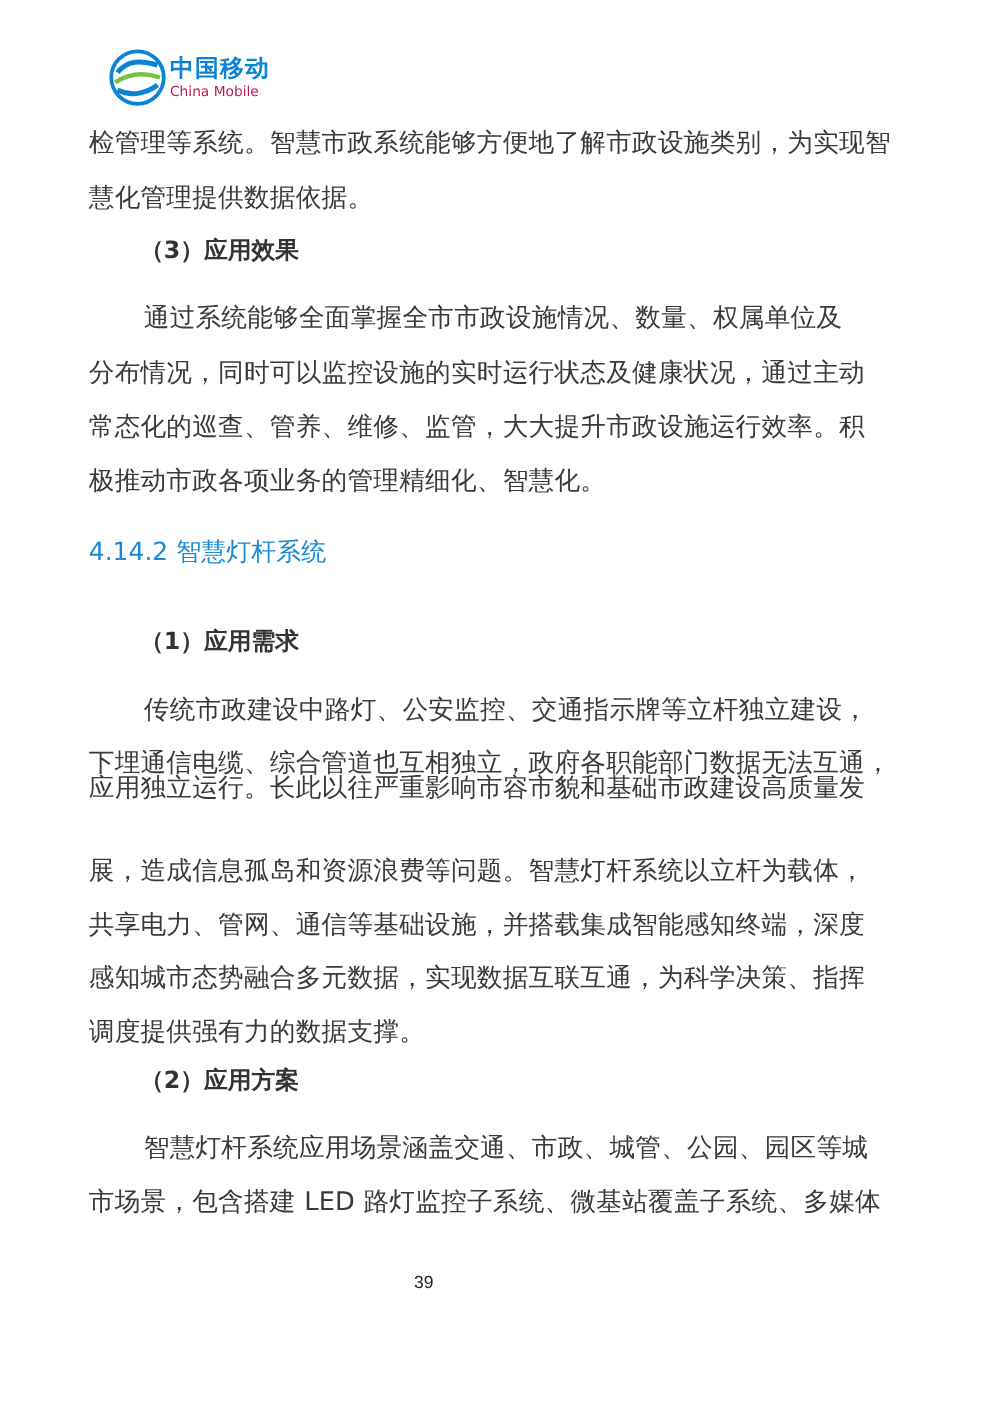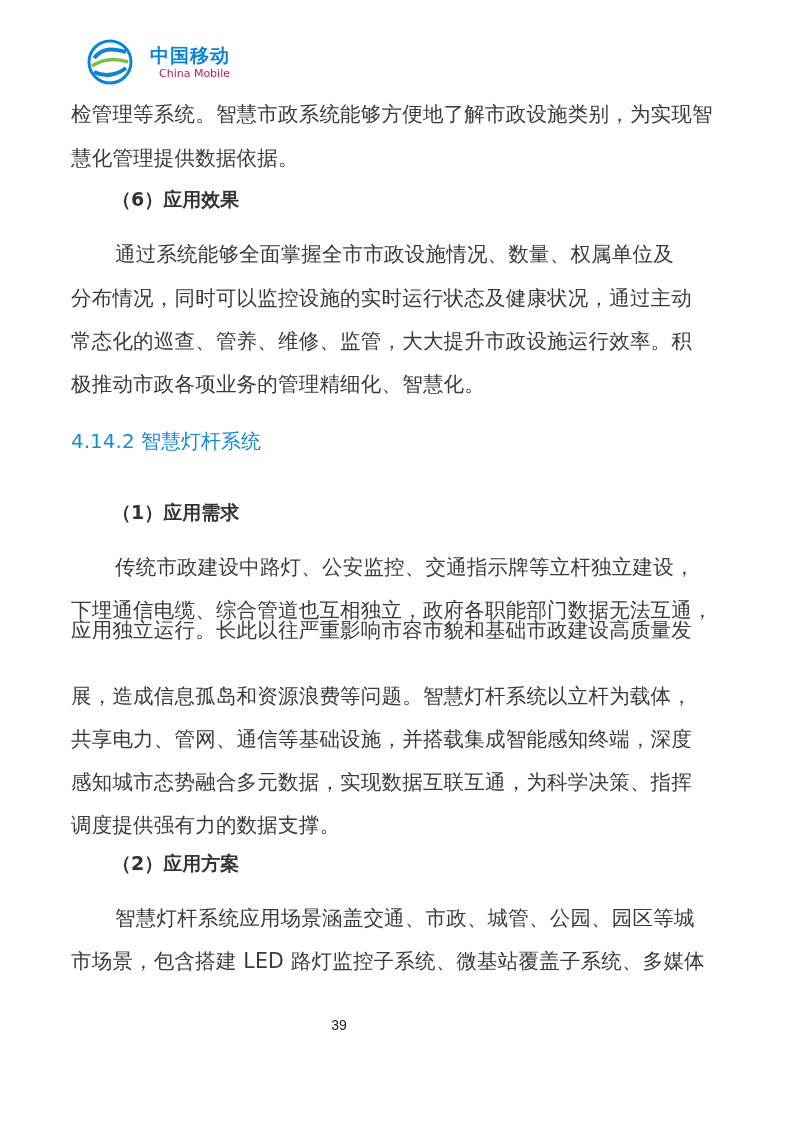--- a/index.html
+++ b/index.html
@@ -2,21 +2,21 @@
 <html><head>
   <meta charset="utf-8">
   <style>
     html, body { margin: 0; padding: 0; }
     body {
       width: 793px; height: 1122px; background: #ffffff; position: relative; overflow: hidden;
       font-family: "DejaVu Sans", "Liberation Sans", sans-serif; color: #3a3a3a;
     }
     .logo { position: absolute; left: 86px; top: 38px; display: flex; align-items: center; }
     .logo svg { width: 48px; height: 48px; }
-    .logo-text { margin-left: 16px; display: flex; flex-direction: column; align-items: flex-end; }
+    .logo-text { margin-left: 2px; display: flex; flex-direction: column; }
     .logo-cn { color: #0b84d6; font-size: 19px; font-weight: bold; letter-spacing: 1px; line-height: 22px; }
     .logo-en { color: #be185d; font-size: 11px; line-height: 15px; }
     .line { position: absolute; left: 71px; width: 660px; font-size: 20.5px; line-height: 28px; white-space: nowrap; color: #3a3a3a; letter-spacing: 0.2px; }
     .indent { left: 115px; }
     .sub { position: absolute; left: 112px; font-size: 19px; font-weight: bold; color: #333; }
     .h2 { position: absolute; left: 71px; font-size: 20px; font-weight: normal; color: #1a8ad4; }
     .page-num { position: absolute; top: 1017px; left: 0; width: 678px; text-align: center; font-size: 14px; color: #222; font-family: "Liberation Sans", sans-serif; }
   </style>
 </head>
 <body>
@@ -30,21 +30,21 @@
   </svg>
   <div class="logo-text">
     <span class="logo-cn">中国移动</span>
     <span class="logo-en">China Mobile</span>
   </div>
 </div>
 
 <div class="line" style="top:100px">检管理等系统。智慧市政系统能够方便地了解市政设施类别，为实现智</div>
 <div class="line" style="top:144px">慧化管理提供数据依据。</div>
 
-<div class="sub" style="top:187px">（6）应用效果</div>
+<div class="sub" style="top:187px">（3）应用效果</div>
 
 <div class="line indent" style="top:240px">通过系统能够全面掌握全市市政设施情况、数量、权属单位及</div>
 <div class="line" style="top:284px">分布情况，同时可以监控设施的实时运行状态及健康状况，通过主动</div>
 <div class="line" style="top:327px">常态化的巡查、管养、维修、监管，大大提升市政设施运行效率。积</div>
 <div class="line" style="top:370px">极推动市政各项业务的管理精细化、智慧化。</div>
 
 <div class="h2" style="top:428px">4.14.2  智慧灯杆系统</div>
 
 <div class="sub" style="top:500px">（1）应用需求</div>
 

